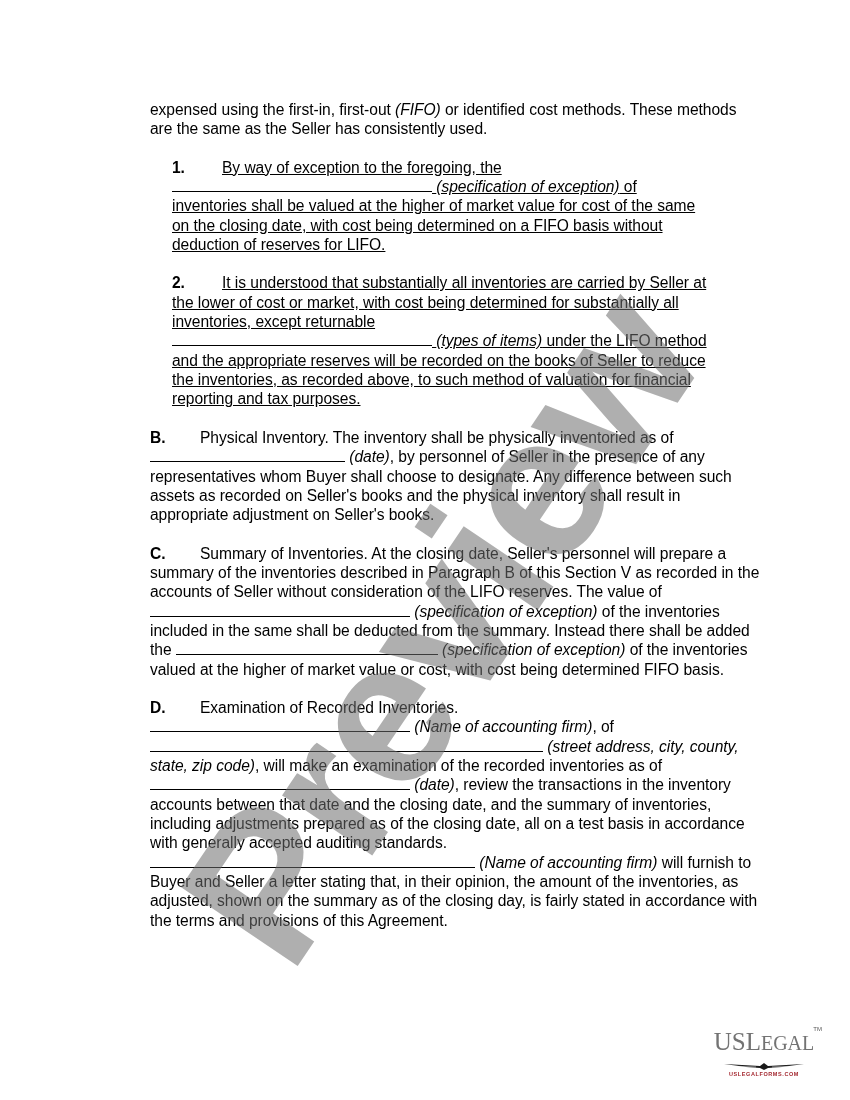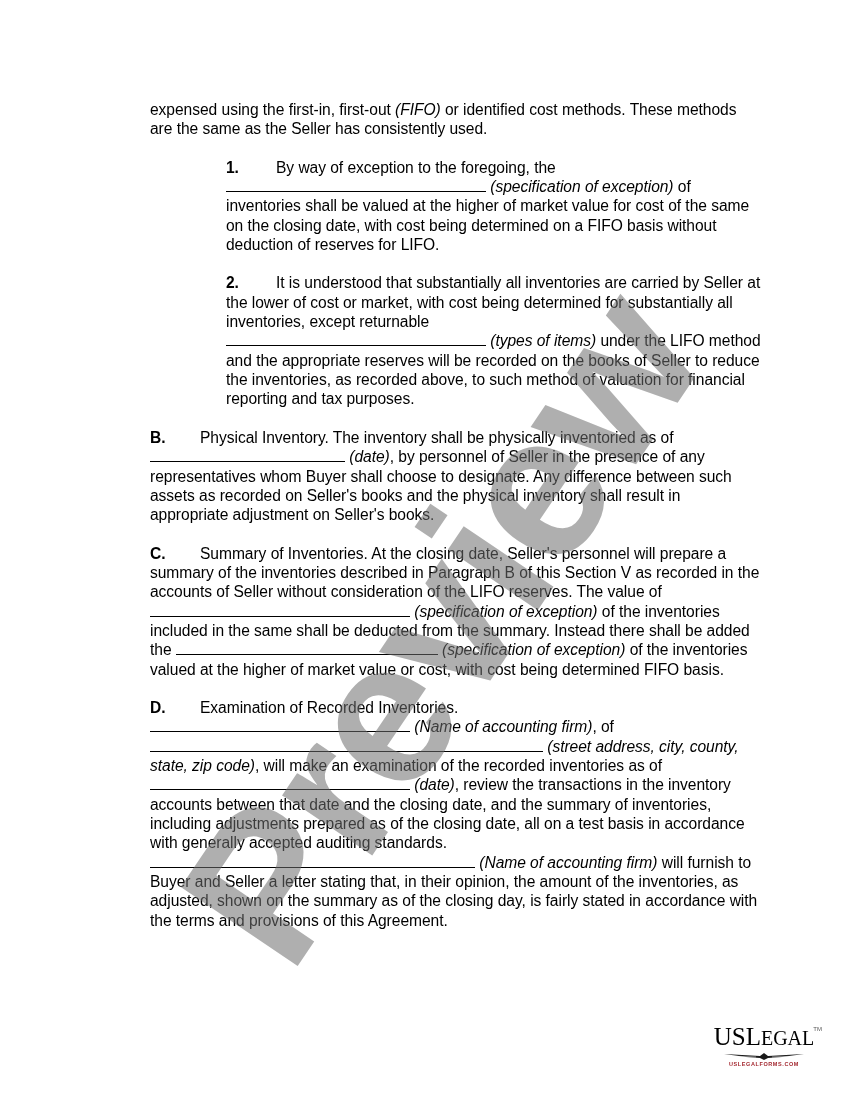--- a/index.html
+++ b/index.html
@@ -2,32 +2,32 @@
 <html><head>
 <meta charset="utf-8">
 <style>
   html, body { margin:0; padding:0; }
   body { width:850px; height:1100px; background:#ffffff; position:relative; overflow:hidden;
          font-family:"Liberation Sans", sans-serif; color:#000; }
   .page { position:absolute; left:0; top:0; width:850px; height:786px; }
   .text { position:absolute; left:150px; top:100px; width:610px; font-size:15.6px; line-height:19.35px; letter-spacing:-0.05px; }
   p { margin:0; }
   .gap { height:19px; }
-  .indent { margin-left:76px; width:540px; }
+  .indent { margin-left:22px; width:540px;text-decoration:underline; }
   .num { font-weight:bold; display:inline-block; width:50px; }
   .lbl { font-weight:bold; display:inline-block; width:50px; }
   b { font-weight:normal; }
   i { font-style:italic; }
   .blank { display:inline-block; border-bottom:1.6px solid #000; height:14px; vertical-align:baseline; }
   .watermark { position:absolute; left:-10px; top:510px; width:900px; text-align:center;
                transform:rotate(-56deg); transform-origin:50% 50%;
                font-family:"Liberation Sans", sans-serif; font-weight:bold; font-size:205px;
                color:rgba(110,110,110,0.55); letter-spacing:-4px; pointer-events:none; white-space:nowrap; }
   .logo { position:absolute; left:704px; top:1024px; width:120px; height:46px; text-align:center; }
-  .logo-main { font-family:"Liberation Serif", serif; font-size:25px; color:#000000; letter-spacing:0px; line-height:26px; }
+  .logo-main { font-family:"Liberation Serif", serif; font-size:25px; color:#737373; letter-spacing:0px; line-height:36px; }
   .logo-main .sm { font-size:20px; }
   .logo-tm { position:absolute; right:2px; top:2px; font-size:6px; color:#555; }
   .logo-wing { display:block; margin:1px auto 0; }
   .logo-url { font-size:5.5px; color:#a3272f; letter-spacing:0.6px; font-weight:bold; margin-top:1px; }
 </style>
 </head>
 <body>
 
 <div class="page">
 

